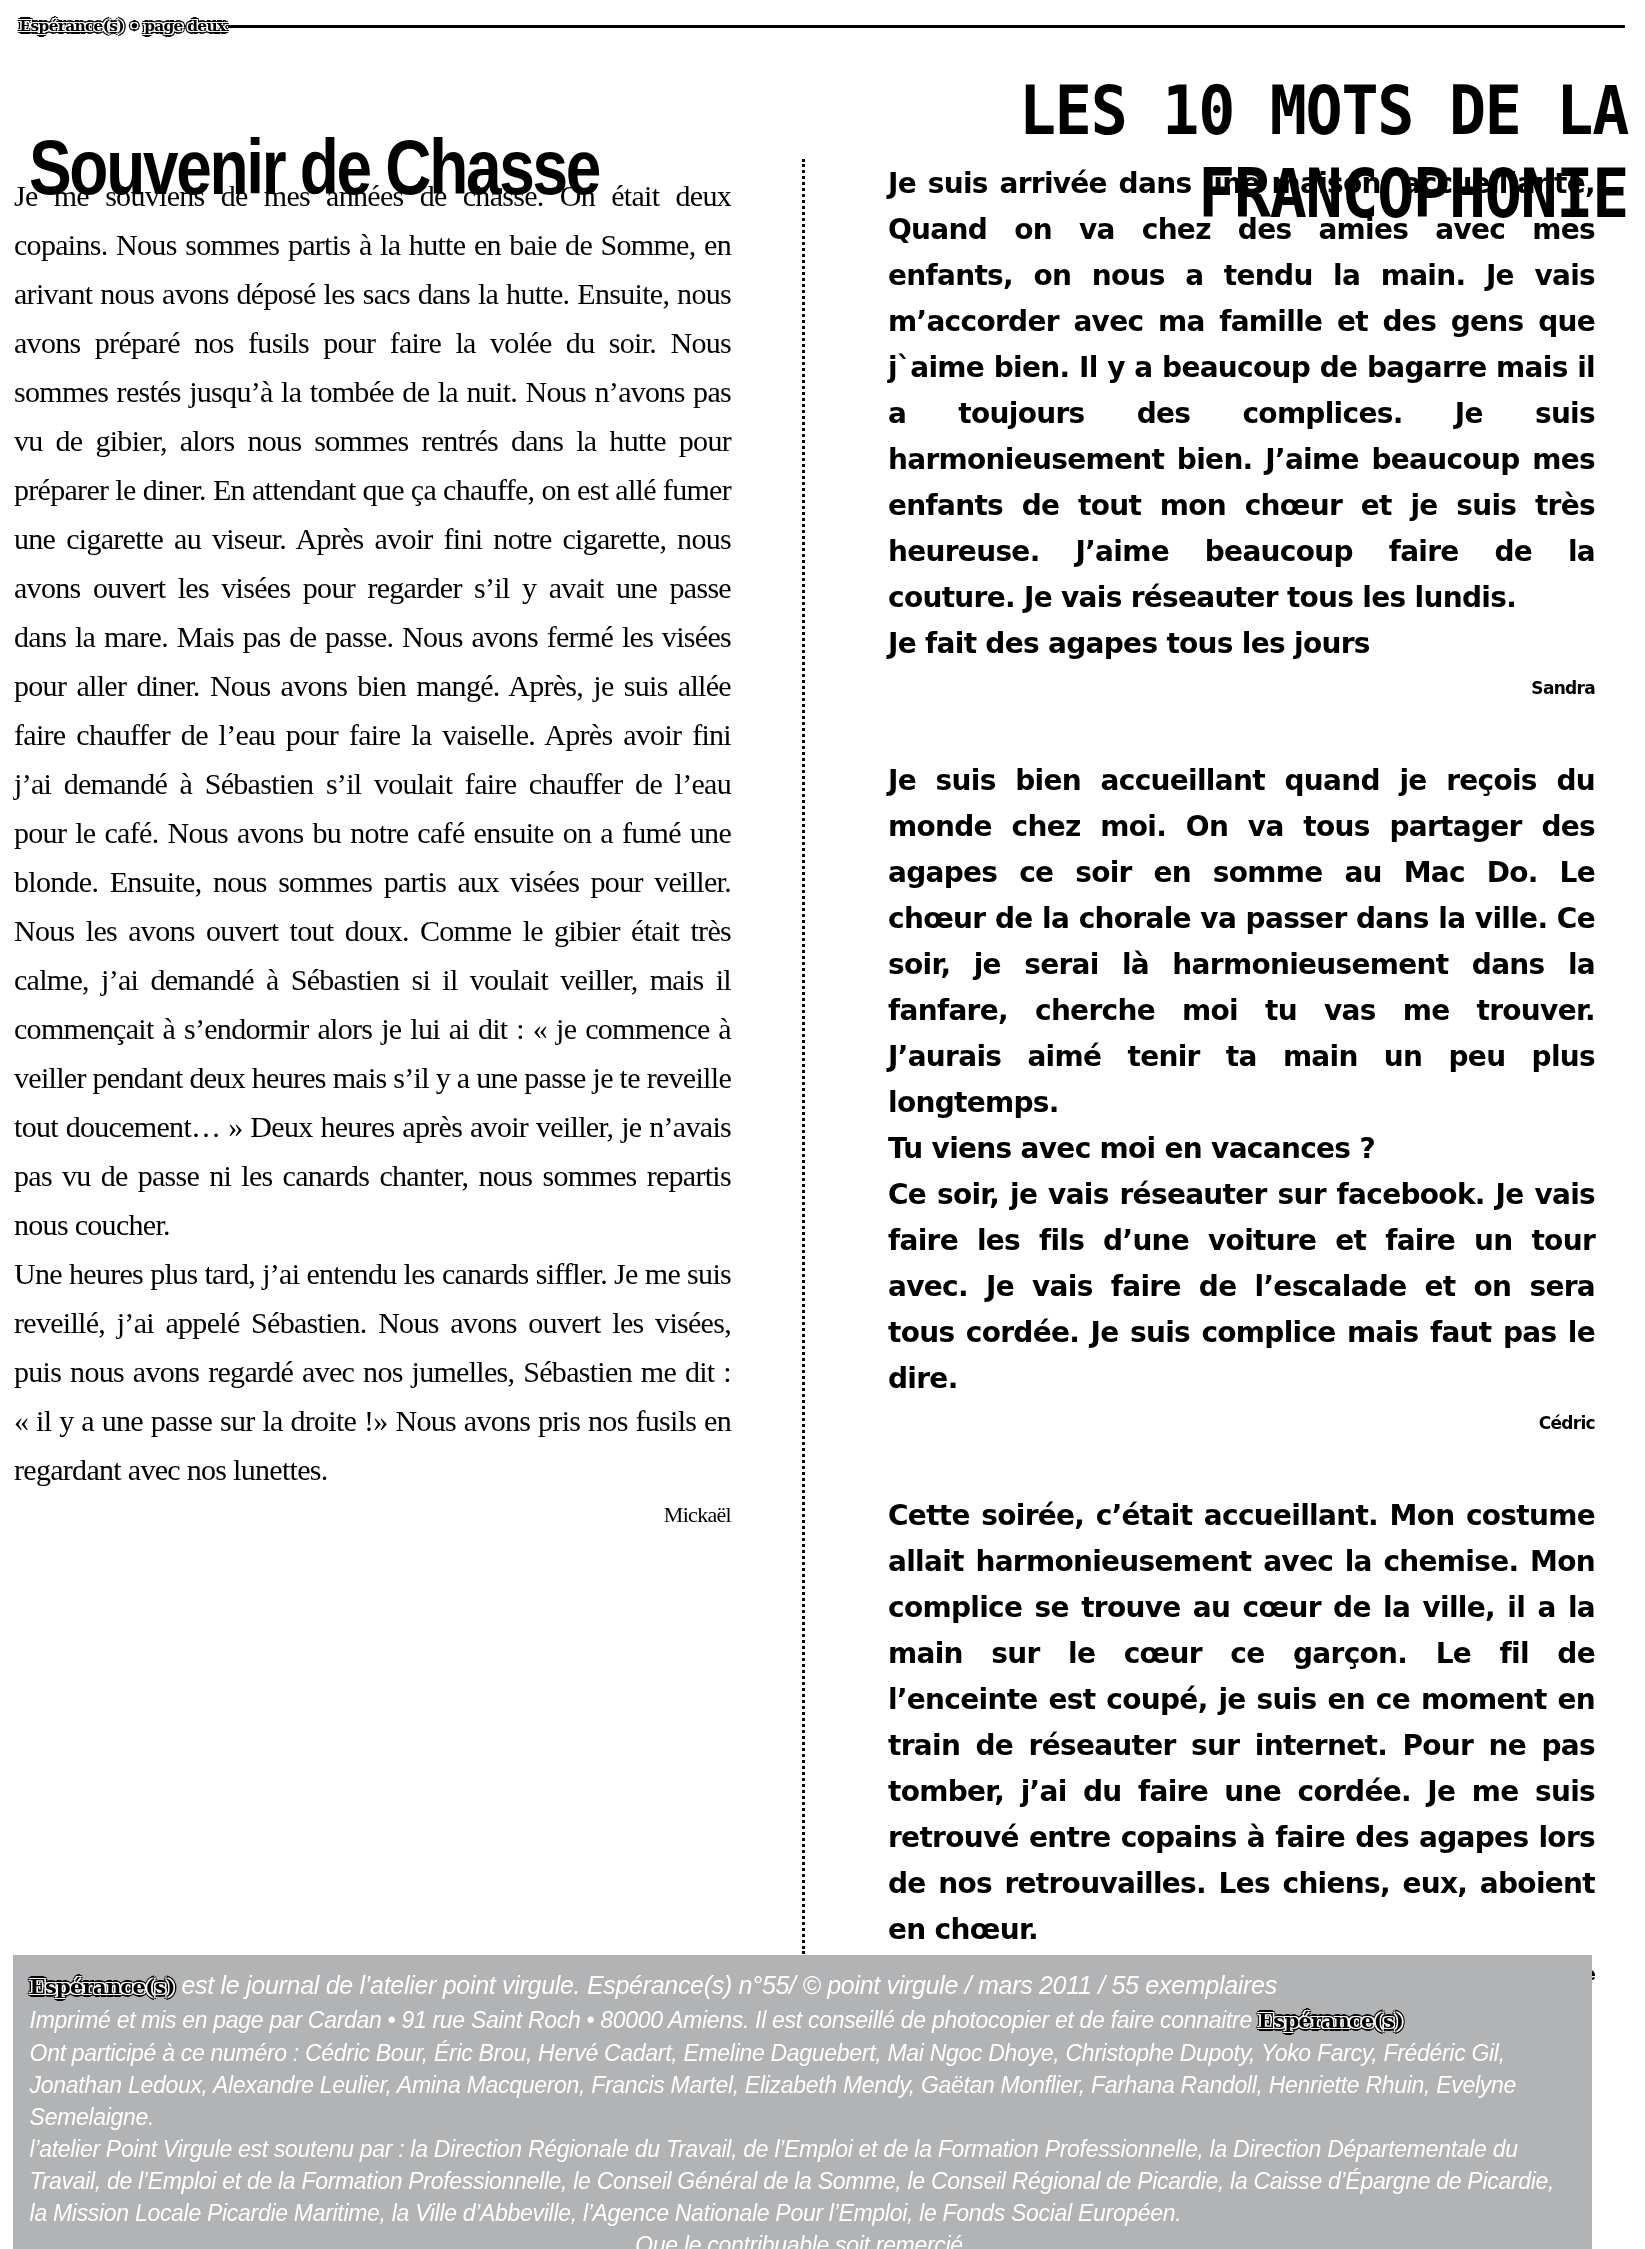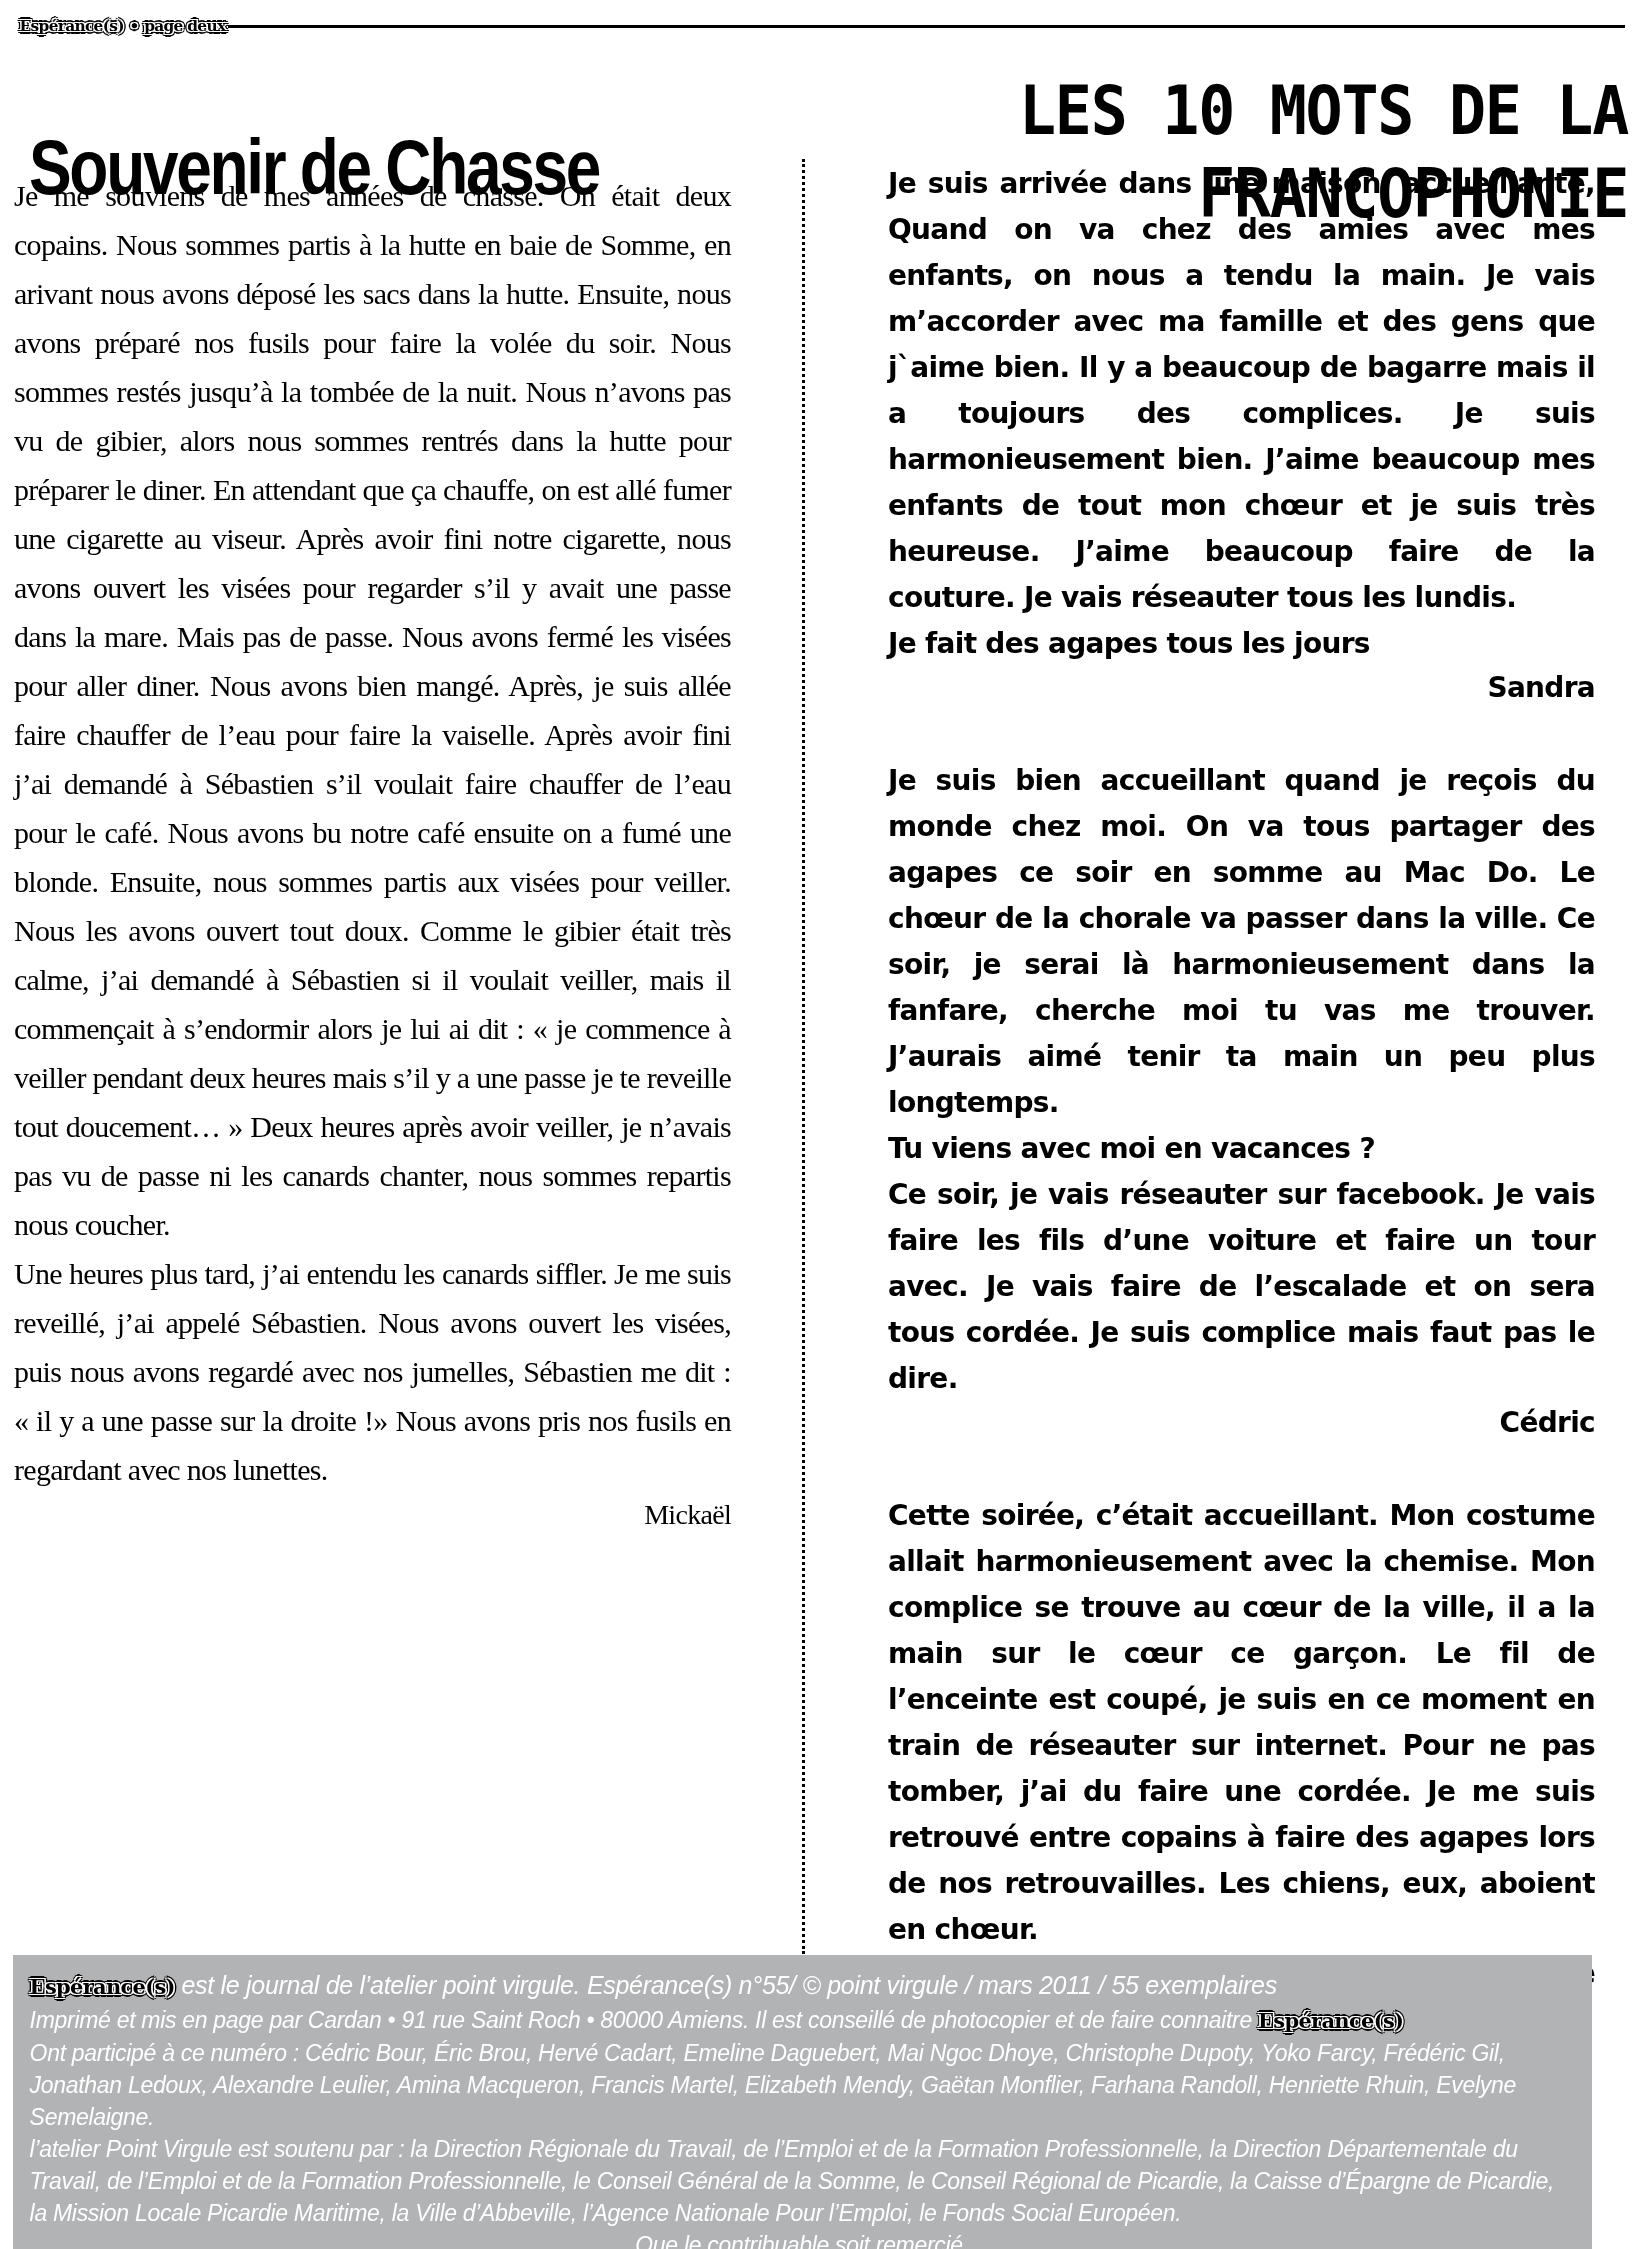--- a/index.html
+++ b/index.html
@@ -42,22 +42,22 @@
     position: absolute; left: 14px; top: 171px; width: 717px;
     font-family: Liberation Serif, serif; font-size: 30px; line-height: 49px;
     text-align: justify; letter-spacing: -0.7px;
   }
   .col-right {
     position: absolute; left: 888px; top: 161px; width: 707px;
     font-family: "DejaVu Sans", sans-serif; font-size: 28px; line-height: 46px;
     text-align: justify; letter-spacing: -0.7px; font-weight: bold;
   }
   .para { margin: 0; }
-  .sig { text-align: right; font-size: 28px; line-height: 42px; margin: 0; }
-  .col-right .sig { font-size: 28px; }
+  .sig { text-align: right; font-size: 22px; line-height: 42px; margin: 0; }
+  .col-right .sig { font-size: 17px; }
   .gap { height: 49px; }
 
   .footer {
     position: absolute; left: 12.6px; top: 1955px; width: 1579px; height: 374px;
     background: #b2b3b5; color: #ffffff; font-style: italic;
     font-family: "Liberation Sans", sans-serif; padding: 13px 17px 0 17px; box-sizing: border-box;
   }
   .footer p { margin: 0; font-size: 23px; line-height: 32px; letter-spacing: -0.3px; }
   .footer .line1 { font-size: 25px; line-height: 34px; }
   .footer .logo-badge { font-style: normal; font-size: 21px; color: #000; }

